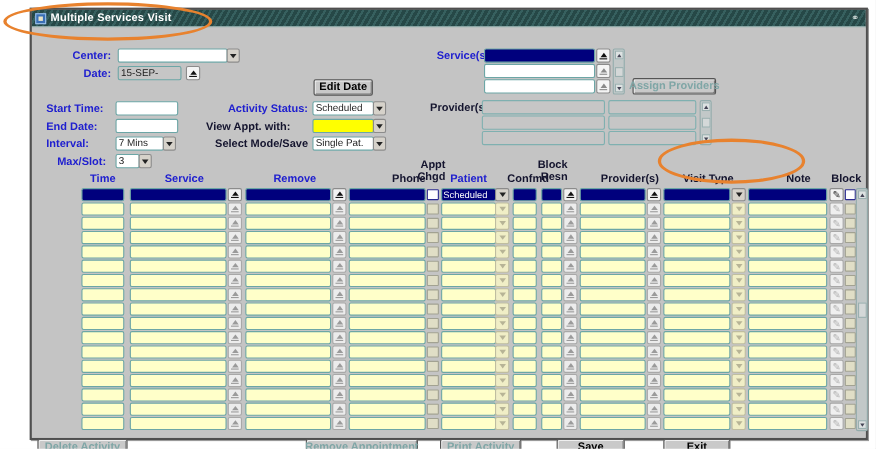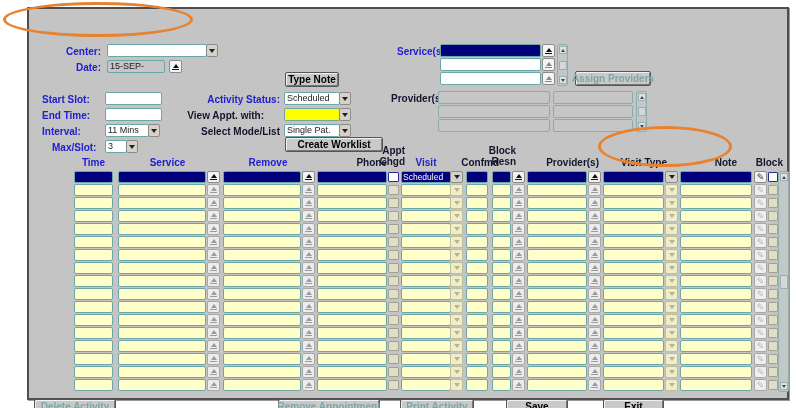--- a/index.html
+++ b/index.html
@@ -69,75 +69,79 @@
   .r-empty .pencil{background:#efefef;color:#b5b5b5;border-color:#a8a8a8;}
   
   .ellipse{position:absolute;border:3px solid #e8822e;border-radius:50%;background:transparent;pointer-events:none;}
 </style>
 </head>
 <body>
 
 <div class="page">
   <div class="window">
 
+    <div class="titlebar">
+      <span class="wicon"></span>
+      <span class="wtitle">Multiple Services Visit</span>
+      <span class="corner">⚭</span>
+    </div>
 
     <div class="content">
 
       <div class="lbl r" style="left:10px;top:21px;width:62px;">Center:</div>
       <div class="tf" style="left:78px;top:19px;width:100px;"></div>
       <div class="cbtn" style="left:177px;top:19px;">
           <i class="dg"></i>
         </div>
 
       <div class="lbl r" style="left:10px;top:37px;width:62px;">Date:</div>
       <div class="tf gray" style="left:78px;top:35px;width:58px;">15-SEP-2020</div>
       <div class="lovb" style="left:140px;top:35px;">
           <i class="ug"></i>
           <i class="lbar"></i>
         </div>
 
-      <div class="lbl" style="left:13px;top:69px;">Start Slot:</div>
+      <div class="lbl" style="left:13px;top:69px;">Start Time:</div>
       <div class="tf" style="left:76px;top:67px;width:57px;"></div>
 
-      <div class="lbl" style="left:13px;top:85px;">End Time:</div>
+      <div class="lbl" style="left:13px;top:85px;">End Date:</div>
       <div class="tf" style="left:76px;top:83px;width:57px;"></div>
 
       <div class="lbl" style="left:13px;top:101px;">Interval:</div>
-      <div class="tf" style="left:76px;top:99px;width:44px;">11 Mins</div>
+      <div class="tf" style="left:76px;top:99px;width:44px;">7 Mins</div>
       <div class="cbtn" style="left:119px;top:99px;">
           <i class="dg"></i>
         </div>
 
       <div class="lbl" style="left:23px;top:117px;">Max/Slot:</div>
       <div class="tf" style="left:76px;top:115px;width:22px;">3</div>
       <div class="cbtn" style="left:97px;top:115px;">
           <i class="dg"></i>
         </div>
 
-      <div class="pbtn" style="left:256px;top:47px;width:54px;">Type Note</div>
+      <div class="pbtn" style="left:256px;top:47px;width:54px;">Edit Date</div>
 
       <div class="lbl r" style="left:136px;top:69px;width:115px;">Activity Status:</div>
       <div class="tf" style="left:255px;top:67px;width:56px;">Scheduled</div>
       <div class="cbtn" style="left:310px;top:67px;">
           <i class="dg"></i>
         </div>
 
       <div class="lbl dark r" style="left:120px;top:85px;width:115px;">View Appt. with:</div>
       <div class="tf yel" style="left:255px;top:83px;width:56px;"></div>
       <div class="cbtn" style="left:310px;top:83px;">
           <i class="dg"></i>
         </div>
 
-      <div class="lbl dark r" style="left:136px;top:101px;width:115px;">Select Mode/List</div>
+      <div class="lbl dark r" style="left:136px;top:101px;width:115px;">Select Mode/Save</div>
       <div class="tf" style="left:255px;top:99px;width:56px;">Single Pat.</div>
       <div class="cbtn" style="left:310px;top:99px;">
           <i class="dg"></i>
         </div>
 
-      <div class="pbtn" style="left:256px;top:112px;width:98px;">Create Worklist</div>
 
       <div class="lbl" style="left:368px;top:21px;">Service(s):</div>
       <div class="tf navy" style="left:411px;top:19px;width:101px;"></div>
       <div class="lovb" style="left:513px;top:19px;">
           <i class="ug"></i>
           <i class="lbar"></i>
         </div>
       <div class="tf" style="left:411px;top:33px;width:101px;"></div>
       <div class="lovb" style="left:513px;top:33px;color:#8a8a8a;">
           <i class="ug"></i>
@@ -180,21 +184,21 @@
       </div>
 
       <div class="hdr" style="left:45px;top:132px;width:39px;">Time</div>
       <div class="hdr" style="left:89px;top:132px;width:99px;">Service</div>
       <div class="hdr" style="left:194px;top:132px;width:90px;">Remove</div>
       <div class="hdr dark" style="left:288px;top:132px;width:70px;text-align:right;">Phone</div>
       <div class="hdr dark" style="left:344px;top:120px;width:32px;">
         <div>Appt</div>
         <div>Chgd</div>
       </div>
-      <div class="hdr" style="left:370px;top:132px;width:54px;">Visit</div>
+      <div class="hdr" style="left:370px;top:132px;width:54px;">Patient</div>
       <div class="hdr dark" style="left:426px;top:132px;width:44px;">Confmd</div>
       <div class="hdr dark" style="left:455px;top:120px;width:32px;">
         <div>Block</div>
         <div>Resn</div>
       </div>
       <div class="hdr dark" style="left:490px;top:132px;width:80px;">Provider(s)</div>
       <div class="hdr dark" style="left:572px;top:132px;width:66px;">Visit Type</div>
       <div class="hdr dark" style="left:648px;top:132px;width:60px;">Note</div>
       <div class="hdr dark" style="left:716px;top:132px;width:38px;">Block</div>
 

